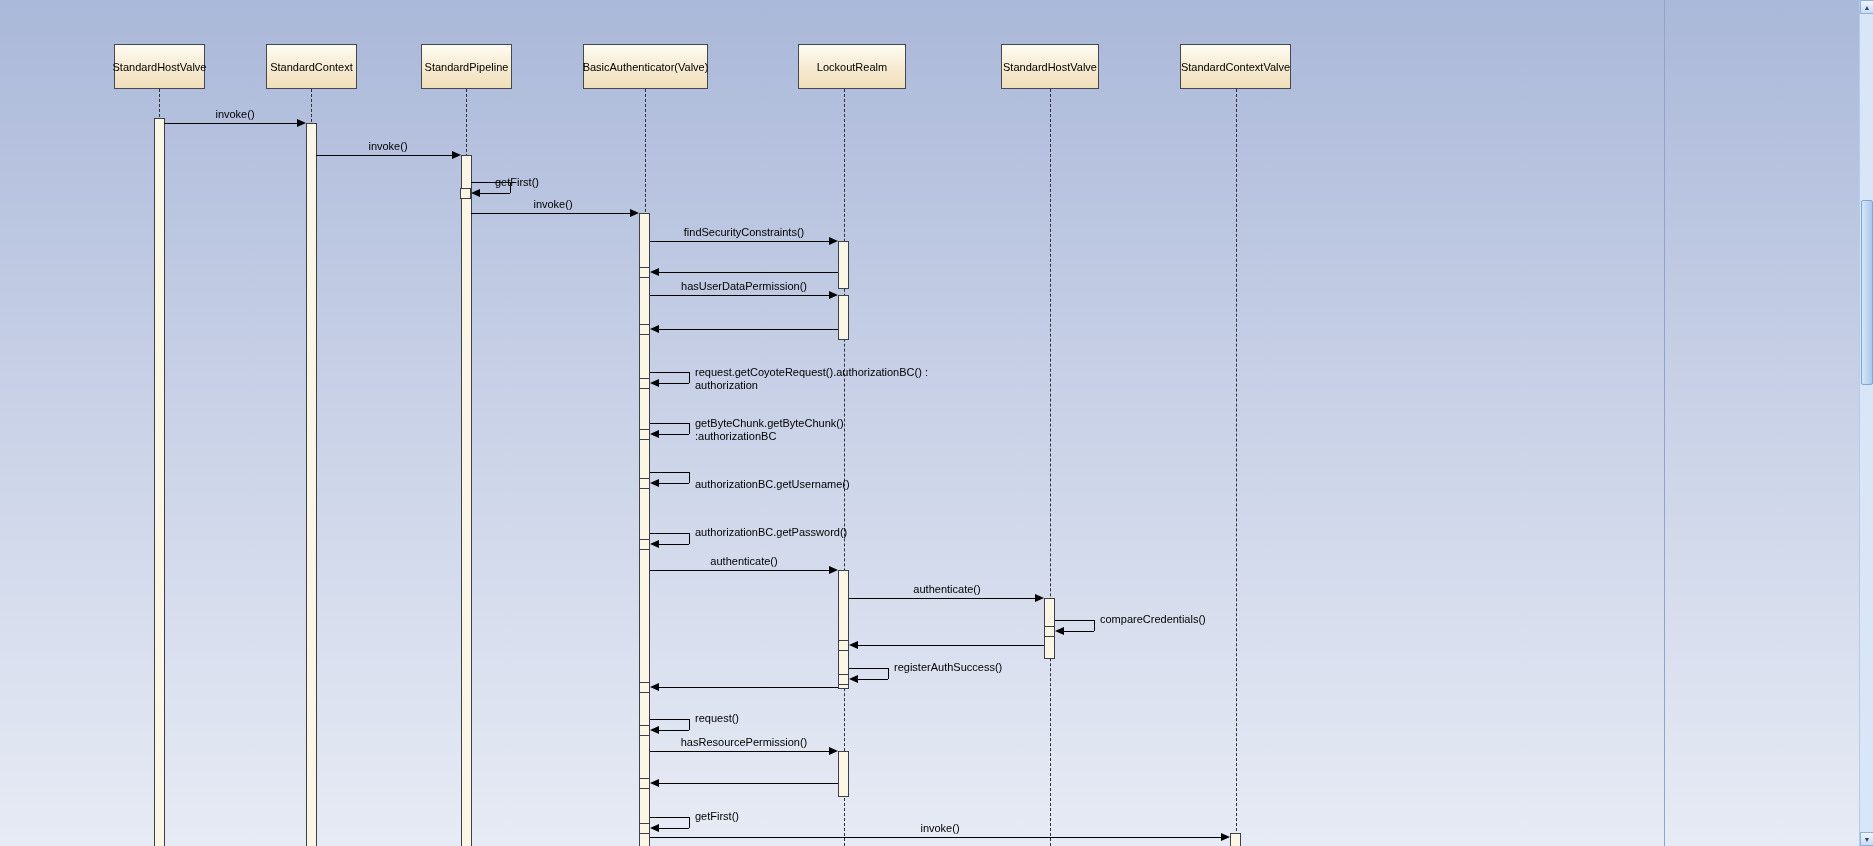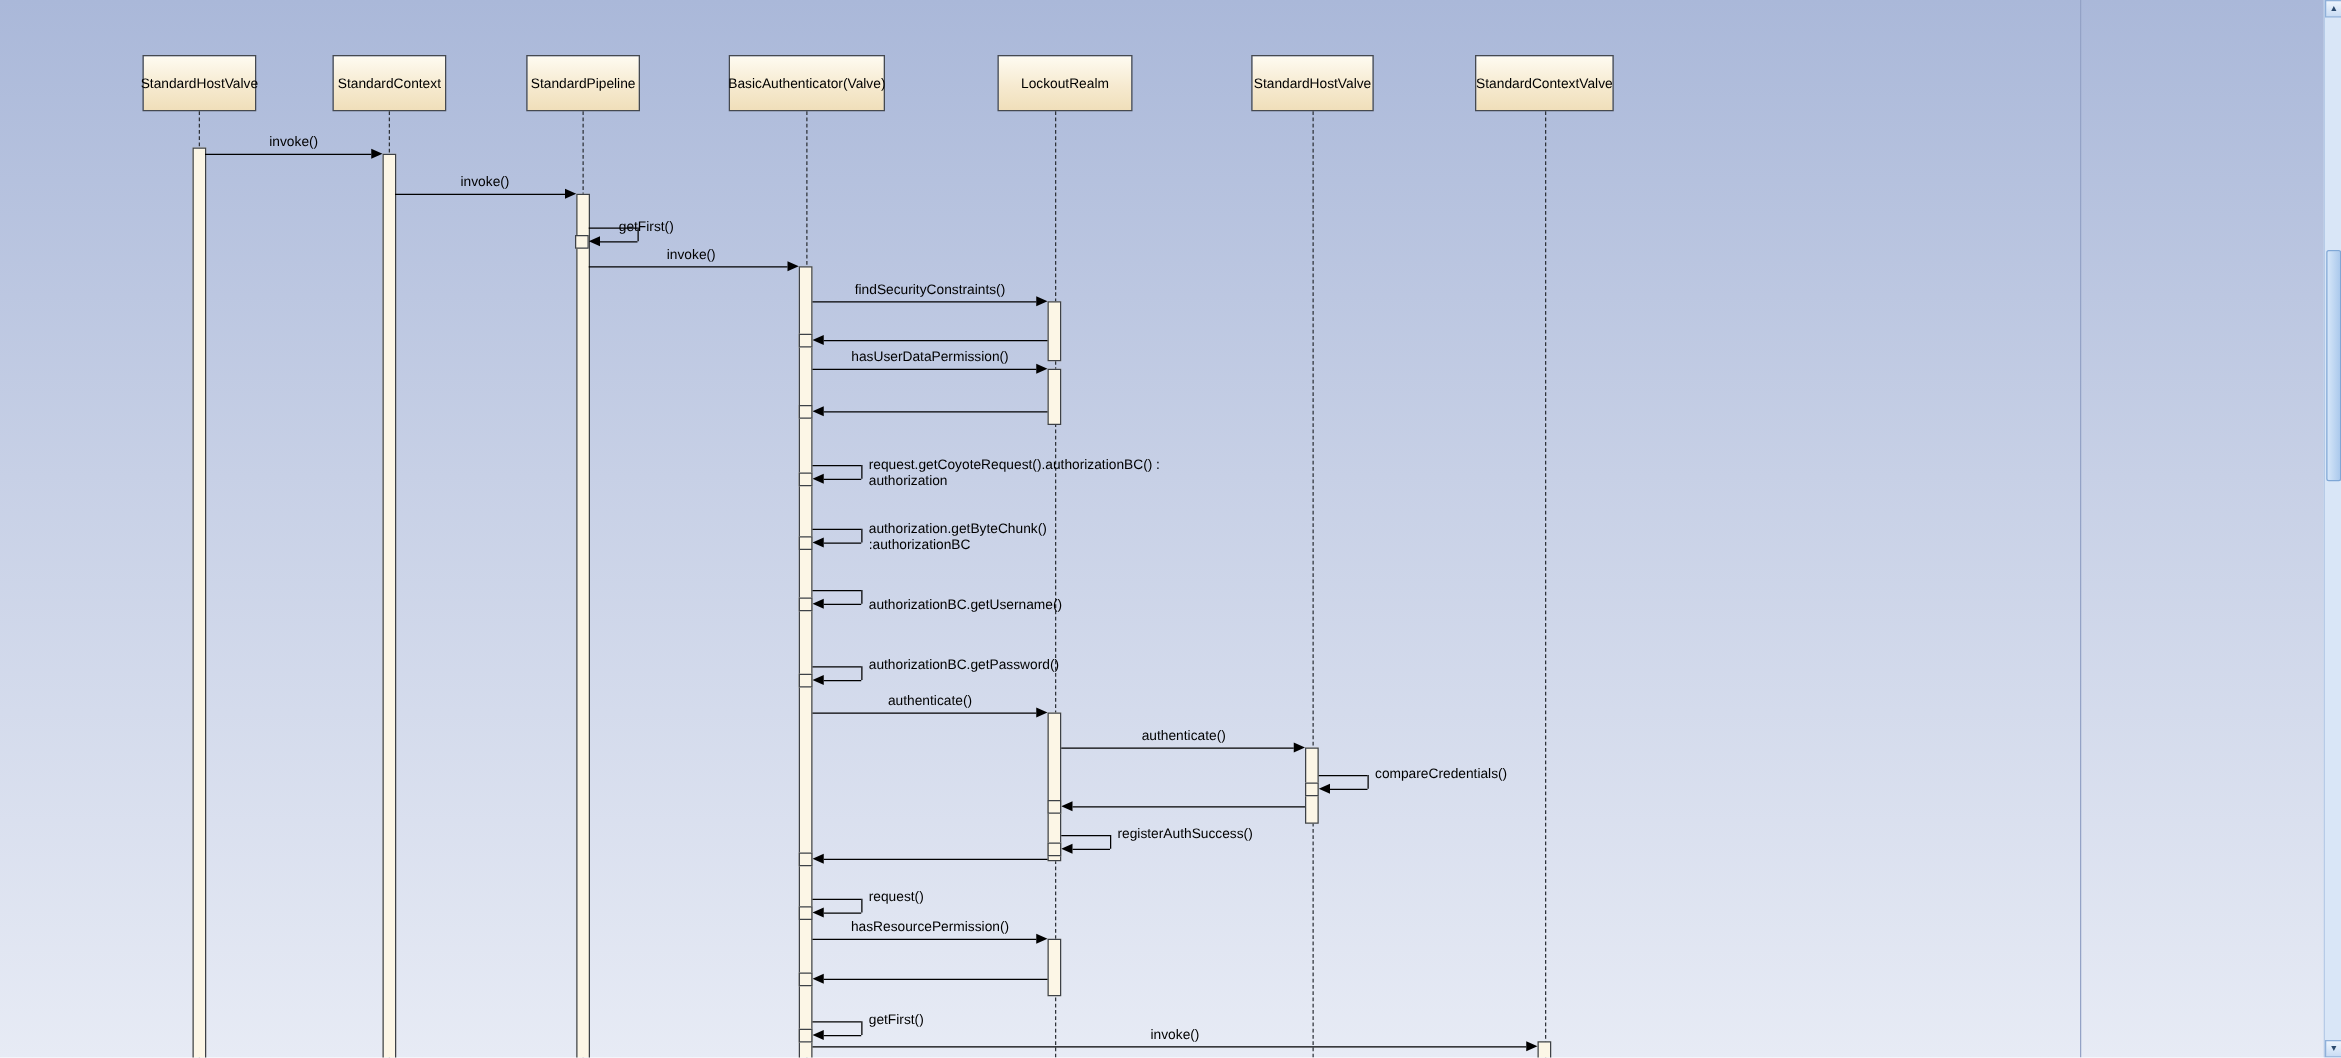--- a/index.html
+++ b/index.html
@@ -126,21 +126,21 @@
   <div class="al" style="left:650px;top:379px"></div>
   <div class="sq" style="left:639px;top:378px"></div>
   <span class="slabel" style="left:695px;top:366px">request.getCoyoteRequest().authorizationBC() :
 authorization</span>
 
   <div class="hl" style="left:650px;top:423px;width:39px"></div>
   <div class="vl" style="left:689px;top:423px;height:11px"></div>
   <div class="hl" style="left:659px;top:434px;width:30px"></div>
   <div class="al" style="left:650px;top:430px"></div>
   <div class="sq" style="left:639px;top:429px"></div>
-  <span class="slabel" style="left:695px;top:417px">authorization.getByteChunk()
+  <span class="slabel" style="left:695px;top:417px">getByteChunk.getByteChunk()
 :authorizationBC</span>
 
   <div class="hl" style="left:650px;top:472px;width:39px"></div>
   <div class="vl" style="left:689px;top:472px;height:11px"></div>
   <div class="hl" style="left:659px;top:483px;width:30px"></div>
   <div class="al" style="left:650px;top:479px"></div>
   <div class="sq" style="left:639px;top:478px"></div>
   <span class="slabel" style="left:695px;top:478px">authorizationBC.getUsername()</span>
 
   <div class="hl" style="left:650px;top:533px;width:39px"></div>

